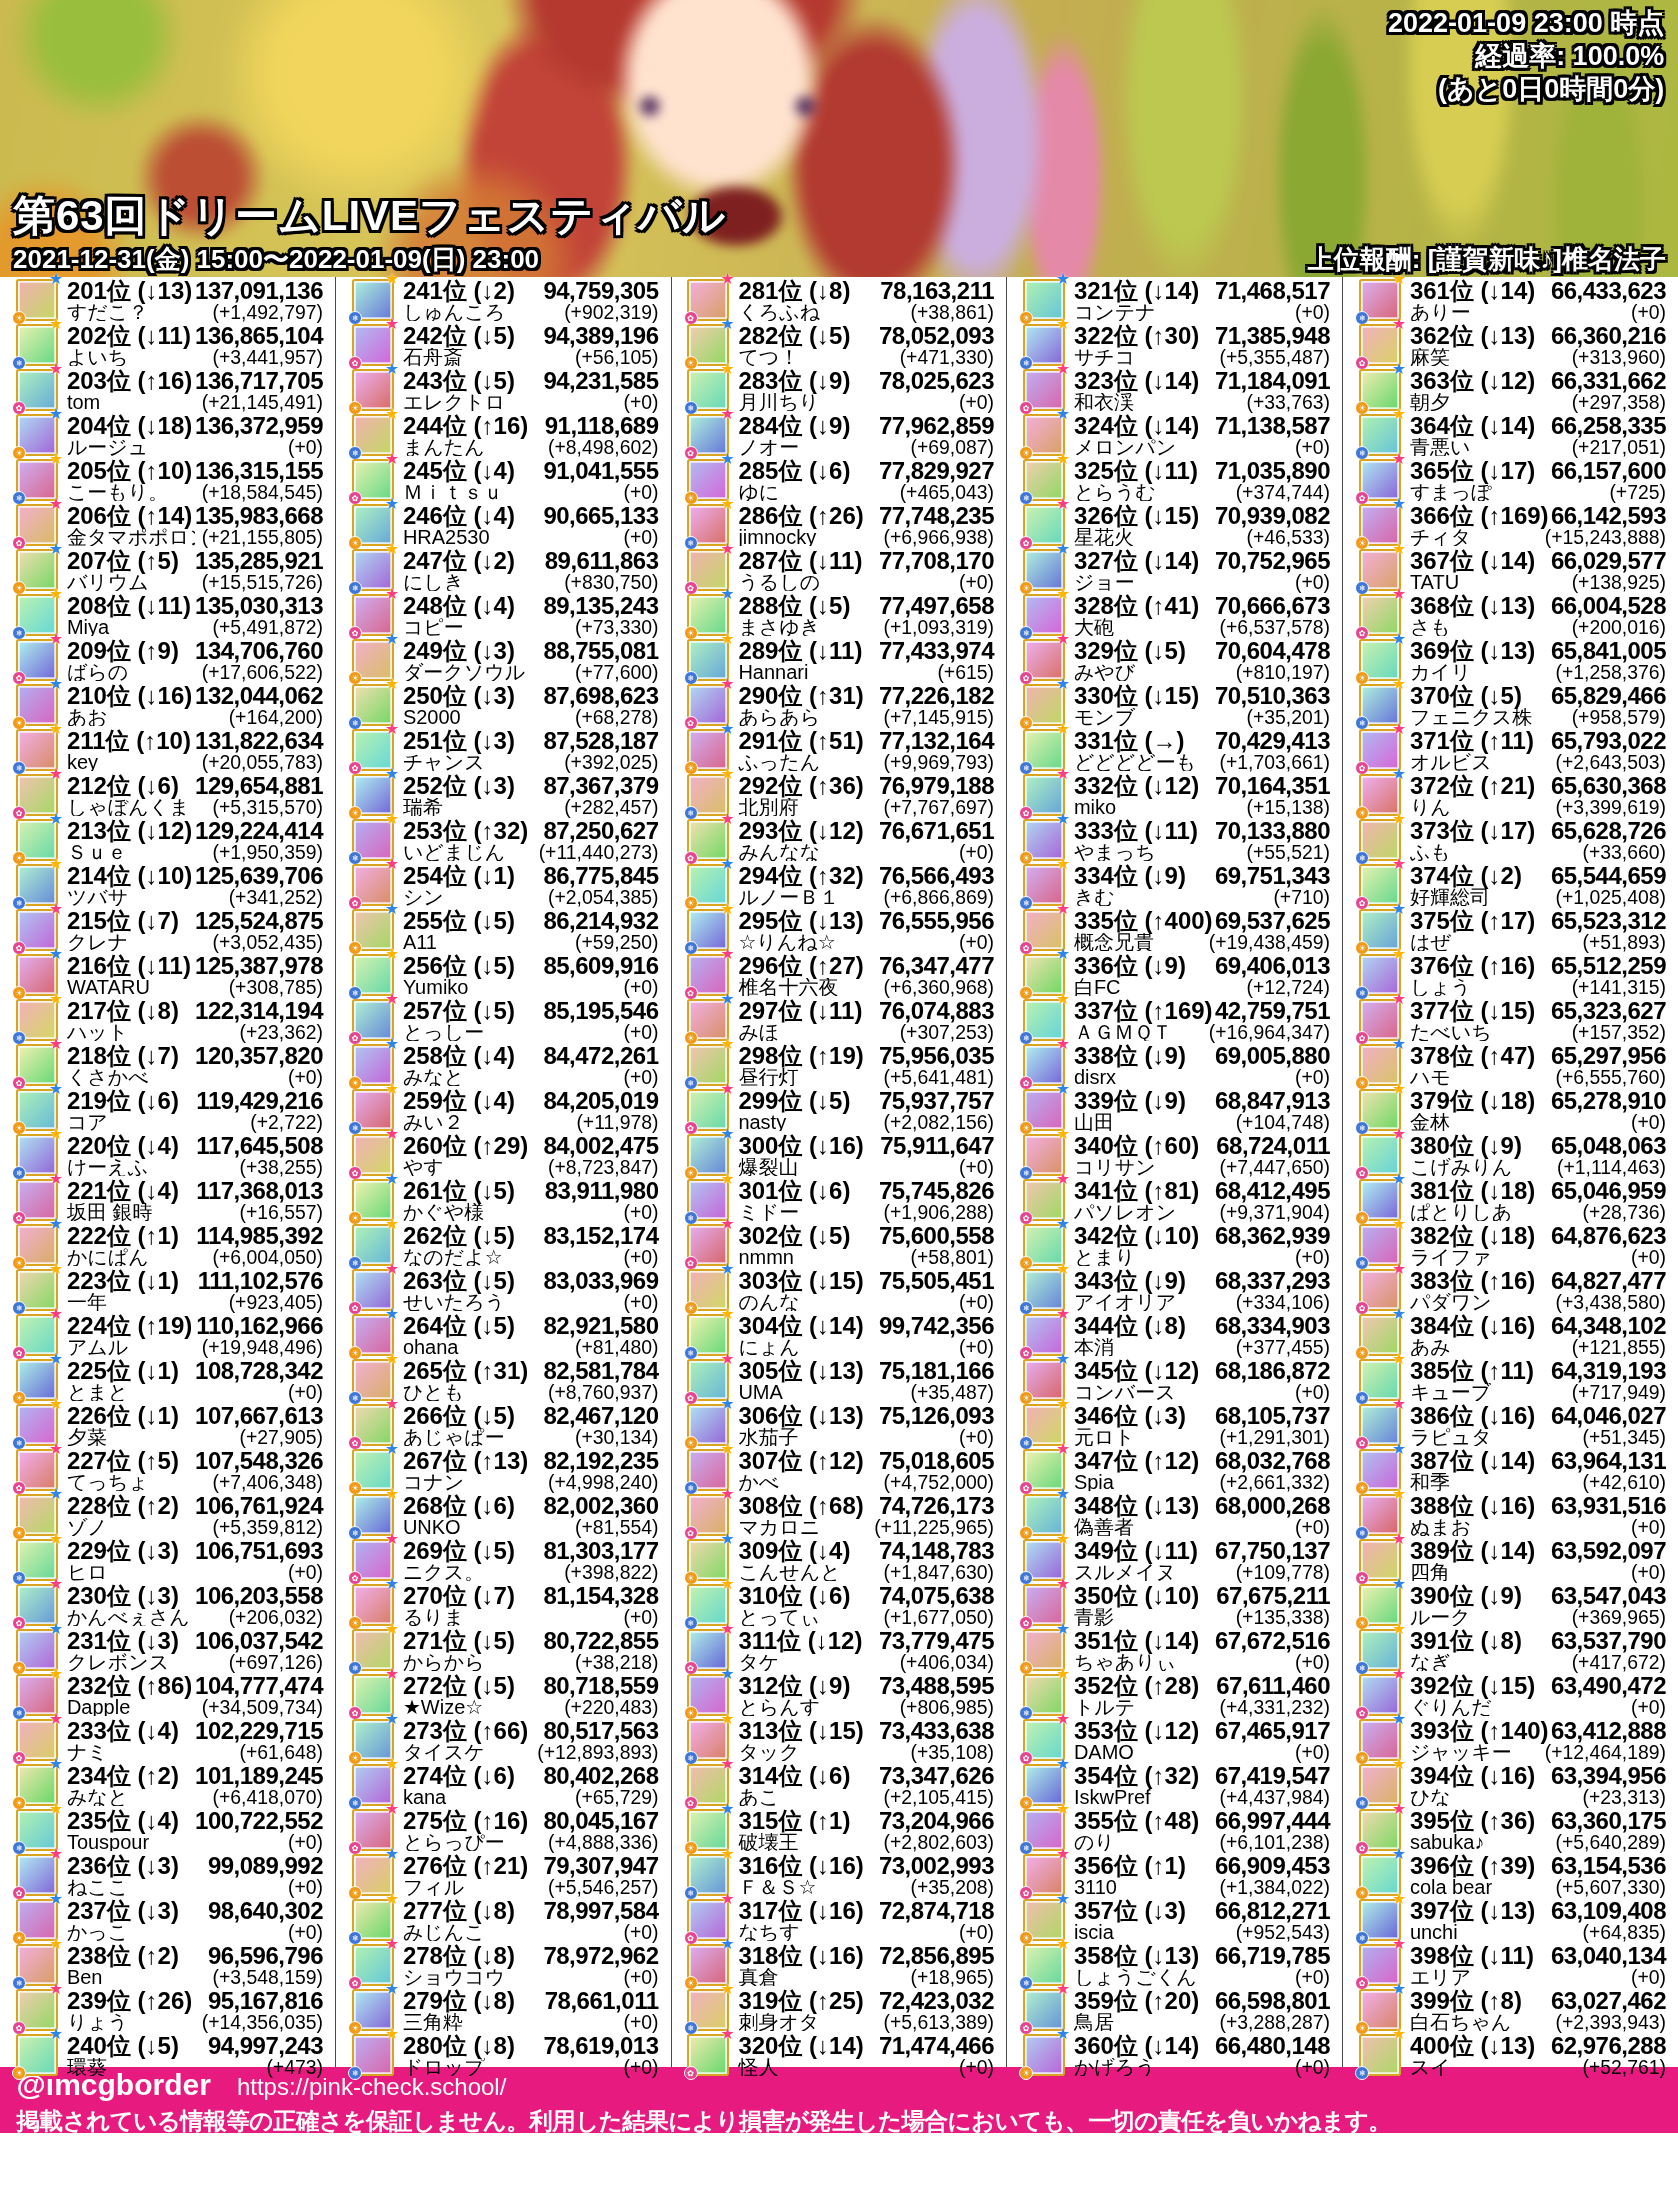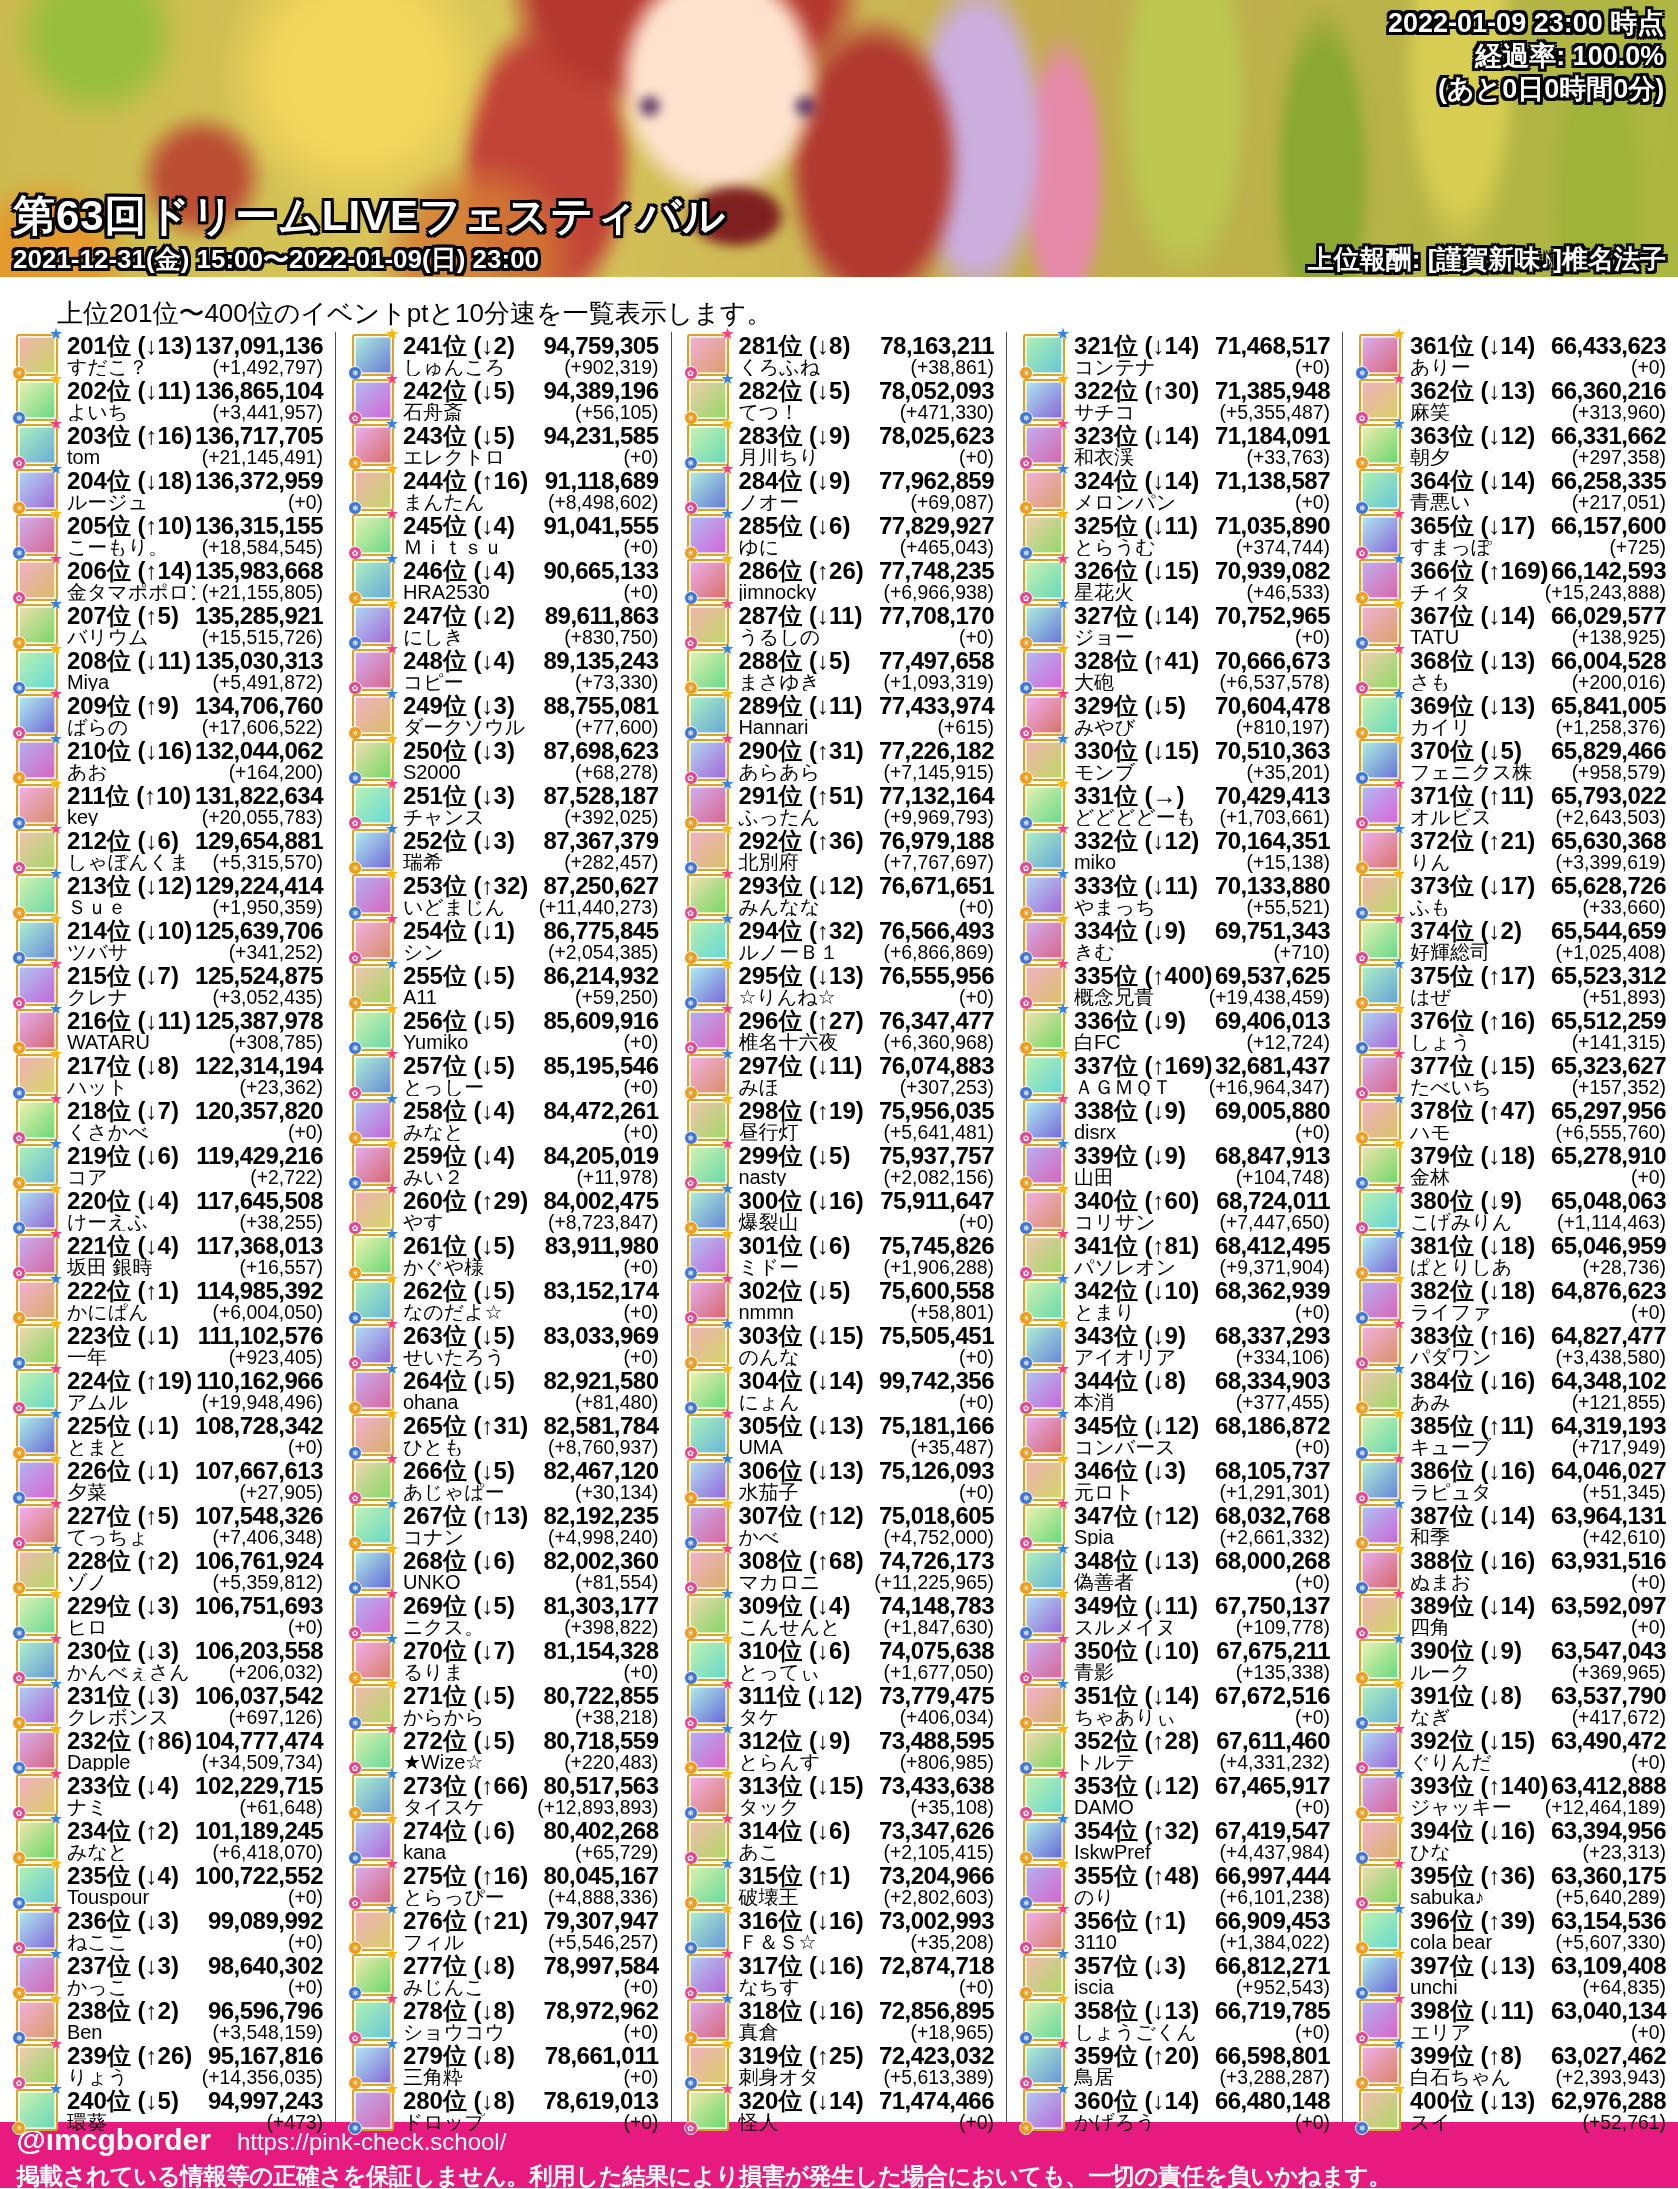--- a/index.html
+++ b/index.html
@@ -83,21 +83,20 @@
     </div>
     <div class="hero-bottom">
       <h1 class="hero-title outl">第63回ドリームLIVEフェスティバル</h1>
       <div class="hero-row2">
         <span class="outl">2021-12-31(金) 15:00〜2022-01-09(日) 23:00</span>
         <span class="outl">上位報酬: [謹賀新味♪]椎名法子</span>
       </div>
     </div>
   </header>
 
-  <div class="subtitle">上位201位〜400位のイベントptと10分速を一覧表示します。</div>
 
   <main class="columns" id="columns">
       <div class="col">
         <div class="row">
           <div class="avatar" style="background: linear-gradient(135deg, rgb(242, 176, 176), rgb(197, 216, 100));">
             <span class="star" style="color: rgb(47, 132, 234);">★</span>
             <span class="attr" style="background: rgb(240, 154, 24);">☀</span>
           </div>
           <div class="mid">
             <div class="rank">201位 (↓13)</div>
@@ -2007,21 +2006,21 @@
         <div class="row">
           <div class="avatar" style="background: linear-gradient(135deg, rgb(185, 242, 176), rgb(100, 212, 216));">
             <span class="star" style="color: rgb(255, 180, 0);">★</span>
             <span class="attr" style="background: rgb(63, 118, 216);">❄</span>
           </div>
           <div class="mid">
             <div class="rank">337位 (↑169)</div>
             <div class="pname">ＡＧＭＱＴ</div>
           </div>
           <div class="rightcol">
-            <div class="pts">32,681,437</div>
+            <div class="pts">42,759,751</div>
             <div class="delta">(+16,964,347)</div>
           </div>
         </div>
         <div class="row">
           <div class="avatar" style="background: linear-gradient(135deg, rgb(176, 242, 241), rgb(117, 100, 216));">
             <span class="star" style="color: rgb(255, 61, 126);">★</span>
             <span class="attr" style="background: rgb(230, 69, 143);">✿</span>
           </div>
           <div class="mid">
             <div class="rank">338位 (↓9)</div>

